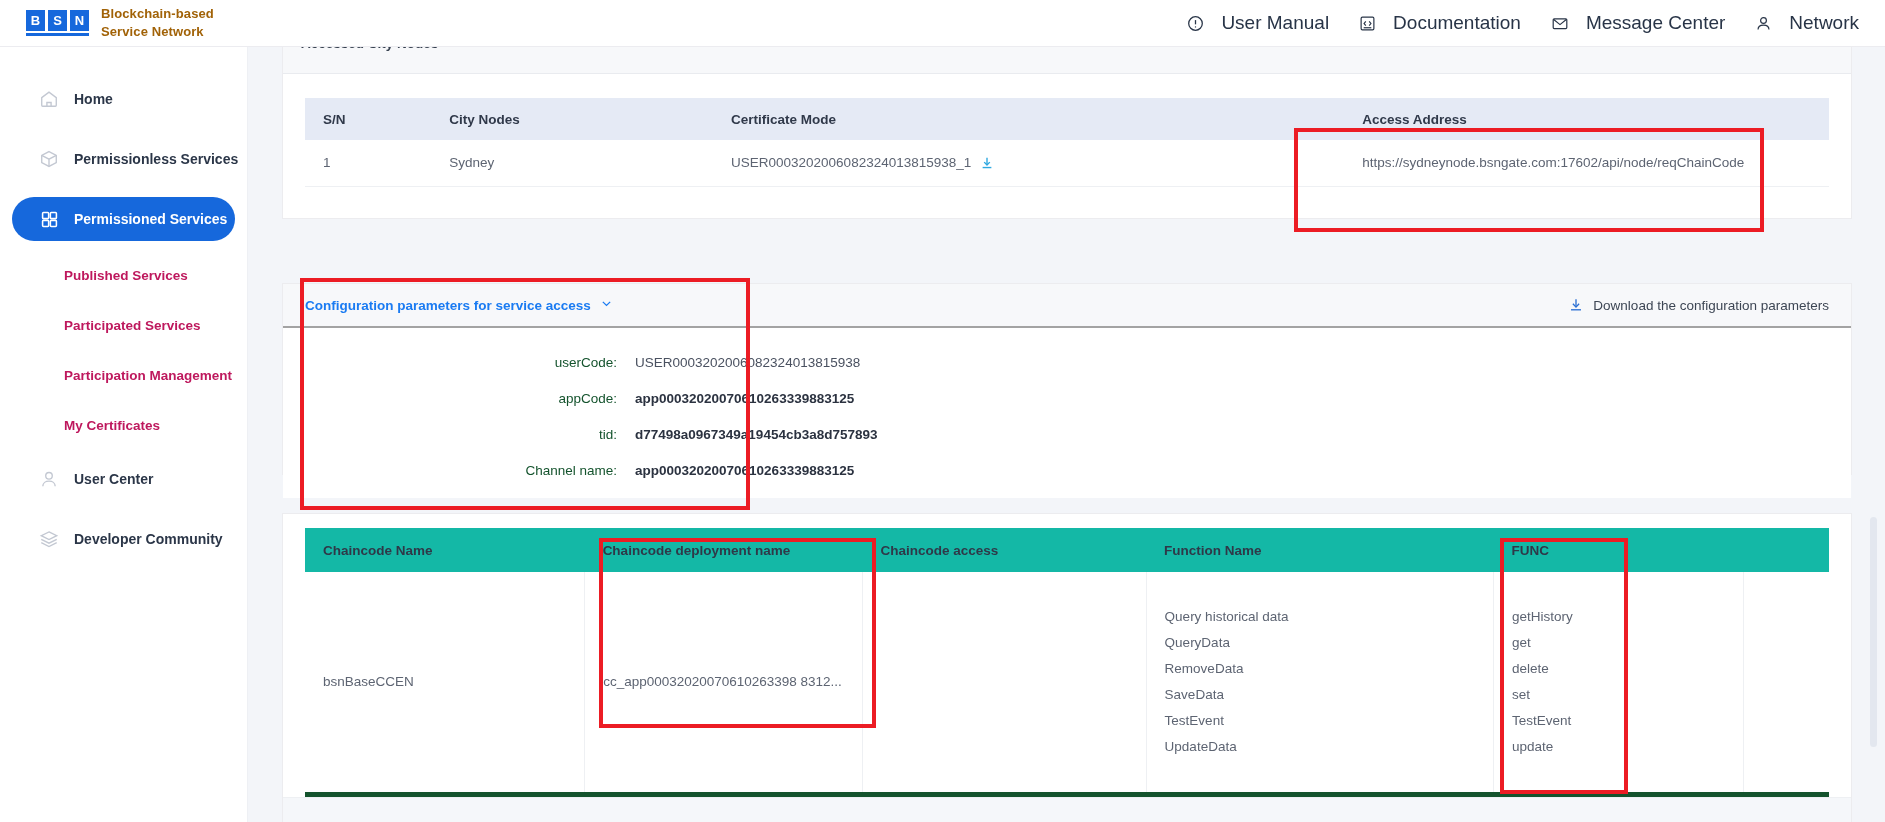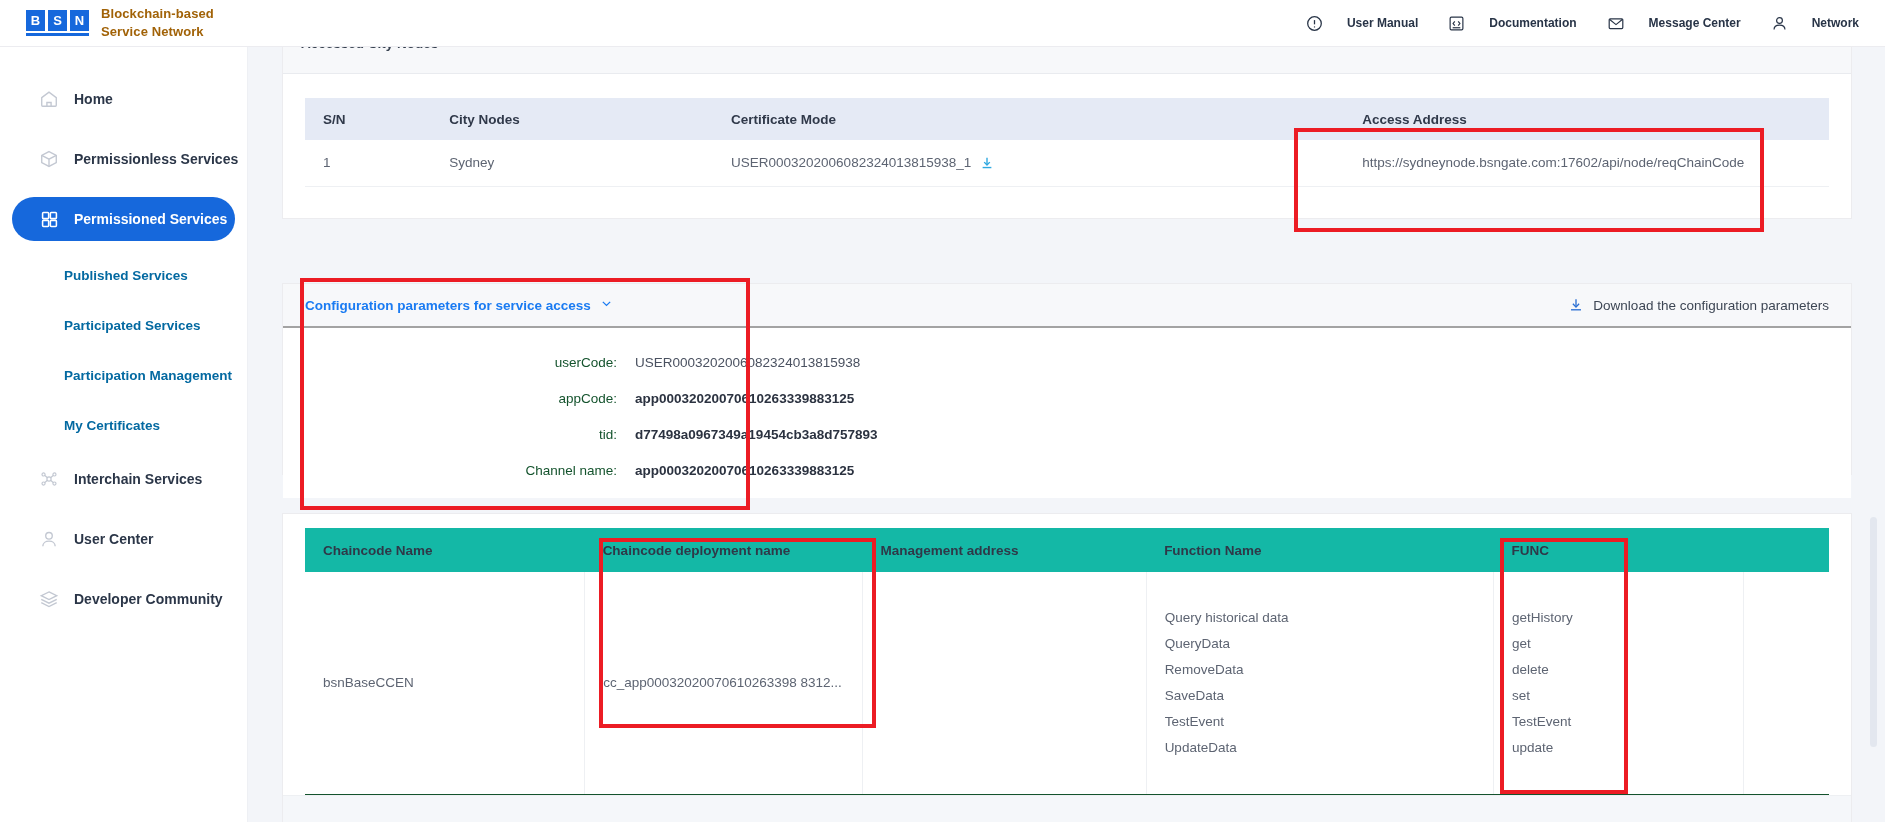--- a/index.html
+++ b/index.html
@@ -27,22 +27,22 @@
     display: flex; align-items: center; justify-content: center;
     font-family: "Liberation Sans", sans-serif;
   }
   .logo-underline { height: 3px; background: #1668dc; margin-top: 2px; width: 63px; }
   .brand-text {
     font-size: 13px; font-weight: 700; color: #a16207; line-height: 18px;
     letter-spacing: .1px;
   }
   .topnav { margin-left: auto; display: flex; align-items: center; gap: 30px; margin-right: 26px; }
   .topnav-item {
-    display: flex; align-items: center; gap: 24px;
-    font-size: 12px; color: #283447; font-weight: 700; cursor: pointer;
+    display: flex; align-items: center; gap: 17px;
+    font-size: 19px; color: #283447; font-weight: 400; cursor: pointer;
   }
   .topnav-item svg { display:block; }
 
   
   .sidebar {
     position: absolute; top: 47px; left: 0; width: 248px; height: 775px;
     background: #ffffff; border-right: 1px solid #eef0f4; z-index: 10;
     padding-top: 30px;
   }
   .nav-item {
@@ -50,21 +50,21 @@
     margin: 0 12px 16px 12px; padding-left: 26px; border-radius: 22px;
     font-size: 14px; color: #2b3648; font-weight: 600; cursor: pointer;
     white-space: nowrap;
   }
   .nav-item .nav-ico { width: 22px; height: 22px; margin-right: 14px; flex: none;
      display:flex; align-items:center; justify-content:center; color:#c3c8d2; }
   .nav-item.active { background: #1668dc; color: #ffffff; }
   .nav-item.active .nav-ico { color: #ffffff; }
   .nav-sub {
     display: flex; align-items: center; height: 36px; margin-bottom: 14px;
-    padding-left: 64px; font-size: 13.5px; color: #0369a1; font-weight: 600;
+    padding-left: 64px; font-size: 13.5px; color: #be185d; font-weight: 600;
     cursor: pointer; white-space: nowrap;
   }
 
   
   .main {
     position: absolute; top: 47px; left: 248px; width: 1637px; height: 775px;
     background: #f3f5f9; overflow: hidden;
   }
   .scroll-track {
     position:absolute; right: 4px; top: 0; width: 7px; height: 775px; background: transparent;
@@ -140,21 +140,21 @@
     padding-left: 18px; white-space: nowrap;
   }
   .cc-col-1 { width: 280px; }
   .cc-col-2 { width: 278px; }
   .cc-col-3 { width: 284px; }
   .cc-col-4 { width: 348px; }
   .cc-col-5 { width: 250px; }
   .cc-col-6 { width: 86px; }
   .cc-body td {
     vertical-align: middle; border-right: 1px solid #eef0f3;
-    border-bottom: 1px solid #14532d; padding: 0 0 0 18px;
+    border-bottom: 5px solid #14532d; padding: 0 0 0 18px;
     font-size: 13.5px; color: #5d6472; height: 222px;
   }
   .cc-body td:last-child { border-right: none; }
   .fn-list { display: flex; flex-direction: column; gap: 12px; padding: 8px 0; }
   .fn-list div { font-size: 13.5px; color: #5d6472; line-height: 14px; }
   .cc-footer { height: 30px; background: #f5f7fa; border-top: 1px solid #eef0f3; }
 
   
   .redbox { position: absolute; border: 4px solid #ec1c24; z-index: 50; pointer-events: none; }
   .rb-addr { left: 1294px; top: 128px; width: 470px; height: 104px; }
@@ -267,36 +267,20 @@
     <div class="nav-sub">
       <span>Participated Services</span>
     </div>
     <div class="nav-sub">
       <span>Participation Management</span>
     </div>
     <div class="nav-sub">
       <span>My Certificates</span>
     </div>
 
-    <div class="nav-item">
-      <span class="nav-ico">
-        <svg width="20" height="20" viewBox="0 0 22 22" fill="none" stroke="currentColor" stroke-width="1.3">
-          <circle cx="11" cy="11" r="2.3"></circle>
-            <circle cx="5" cy="6" r="1.7"></circle>
-            <circle cx="17" cy="6" r="1.7"></circle>
-          <circle cx="5" cy="16" r="1.7"></circle>
-            <circle cx="17" cy="16" r="1.7"></circle>
-          <line x1="6.4" y1="7.2" x2="9.3" y2="9.7"></line>
-            <line x1="15.6" y1="7.2" x2="12.7" y2="9.7"></line>
-          <line x1="6.4" y1="14.8" x2="9.3" y2="12.3"></line>
-            <line x1="15.6" y1="14.8" x2="12.7" y2="12.3"></line>
-        </svg>
-      </span>
-      <span>Interchain Services</span>
-    </div>
 
     <div class="nav-item">
       <span class="nav-ico">
         <svg width="20" height="20" viewBox="0 0 22 22" fill="none" stroke="currentColor" stroke-width="1.5">
           <circle cx="11" cy="7.5" r="3.6"></circle>
             <path d="M4.2 19c0-3.6 3.1-5.6 6.8-5.6s6.8 2 6.8 5.6"></path>
         </svg>
       </span>
       <span>User Center</span>
     </div>
@@ -393,21 +377,21 @@
       </div>
     </div>
 
     <div class="card card-cc">
       <div class="cc-wrap">
         <table>
           <thead>
             <tr class="cc-thead">
               <th class="cc-col-1">Chaincode Name</th>
               <th class="cc-col-2">Chaincode deployment name</th>
-              <th class="cc-col-3">Management address</th>
+              <th class="cc-col-3">Chaincode access</th>
               <th class="cc-col-4">Function Name</th>
               <th class="cc-col-5">FUNC</th>
               <th class="cc-col-6"></th>
             </tr>
           </thead>
           <tbody class="cc-body">
             <tr>
               <td class="cc-col-1">bsnBaseCCEN</td>
               <td class="cc-col-2">cc_app00032020070610263398 8312...</td>
               <td class="cc-col-3"></td>

